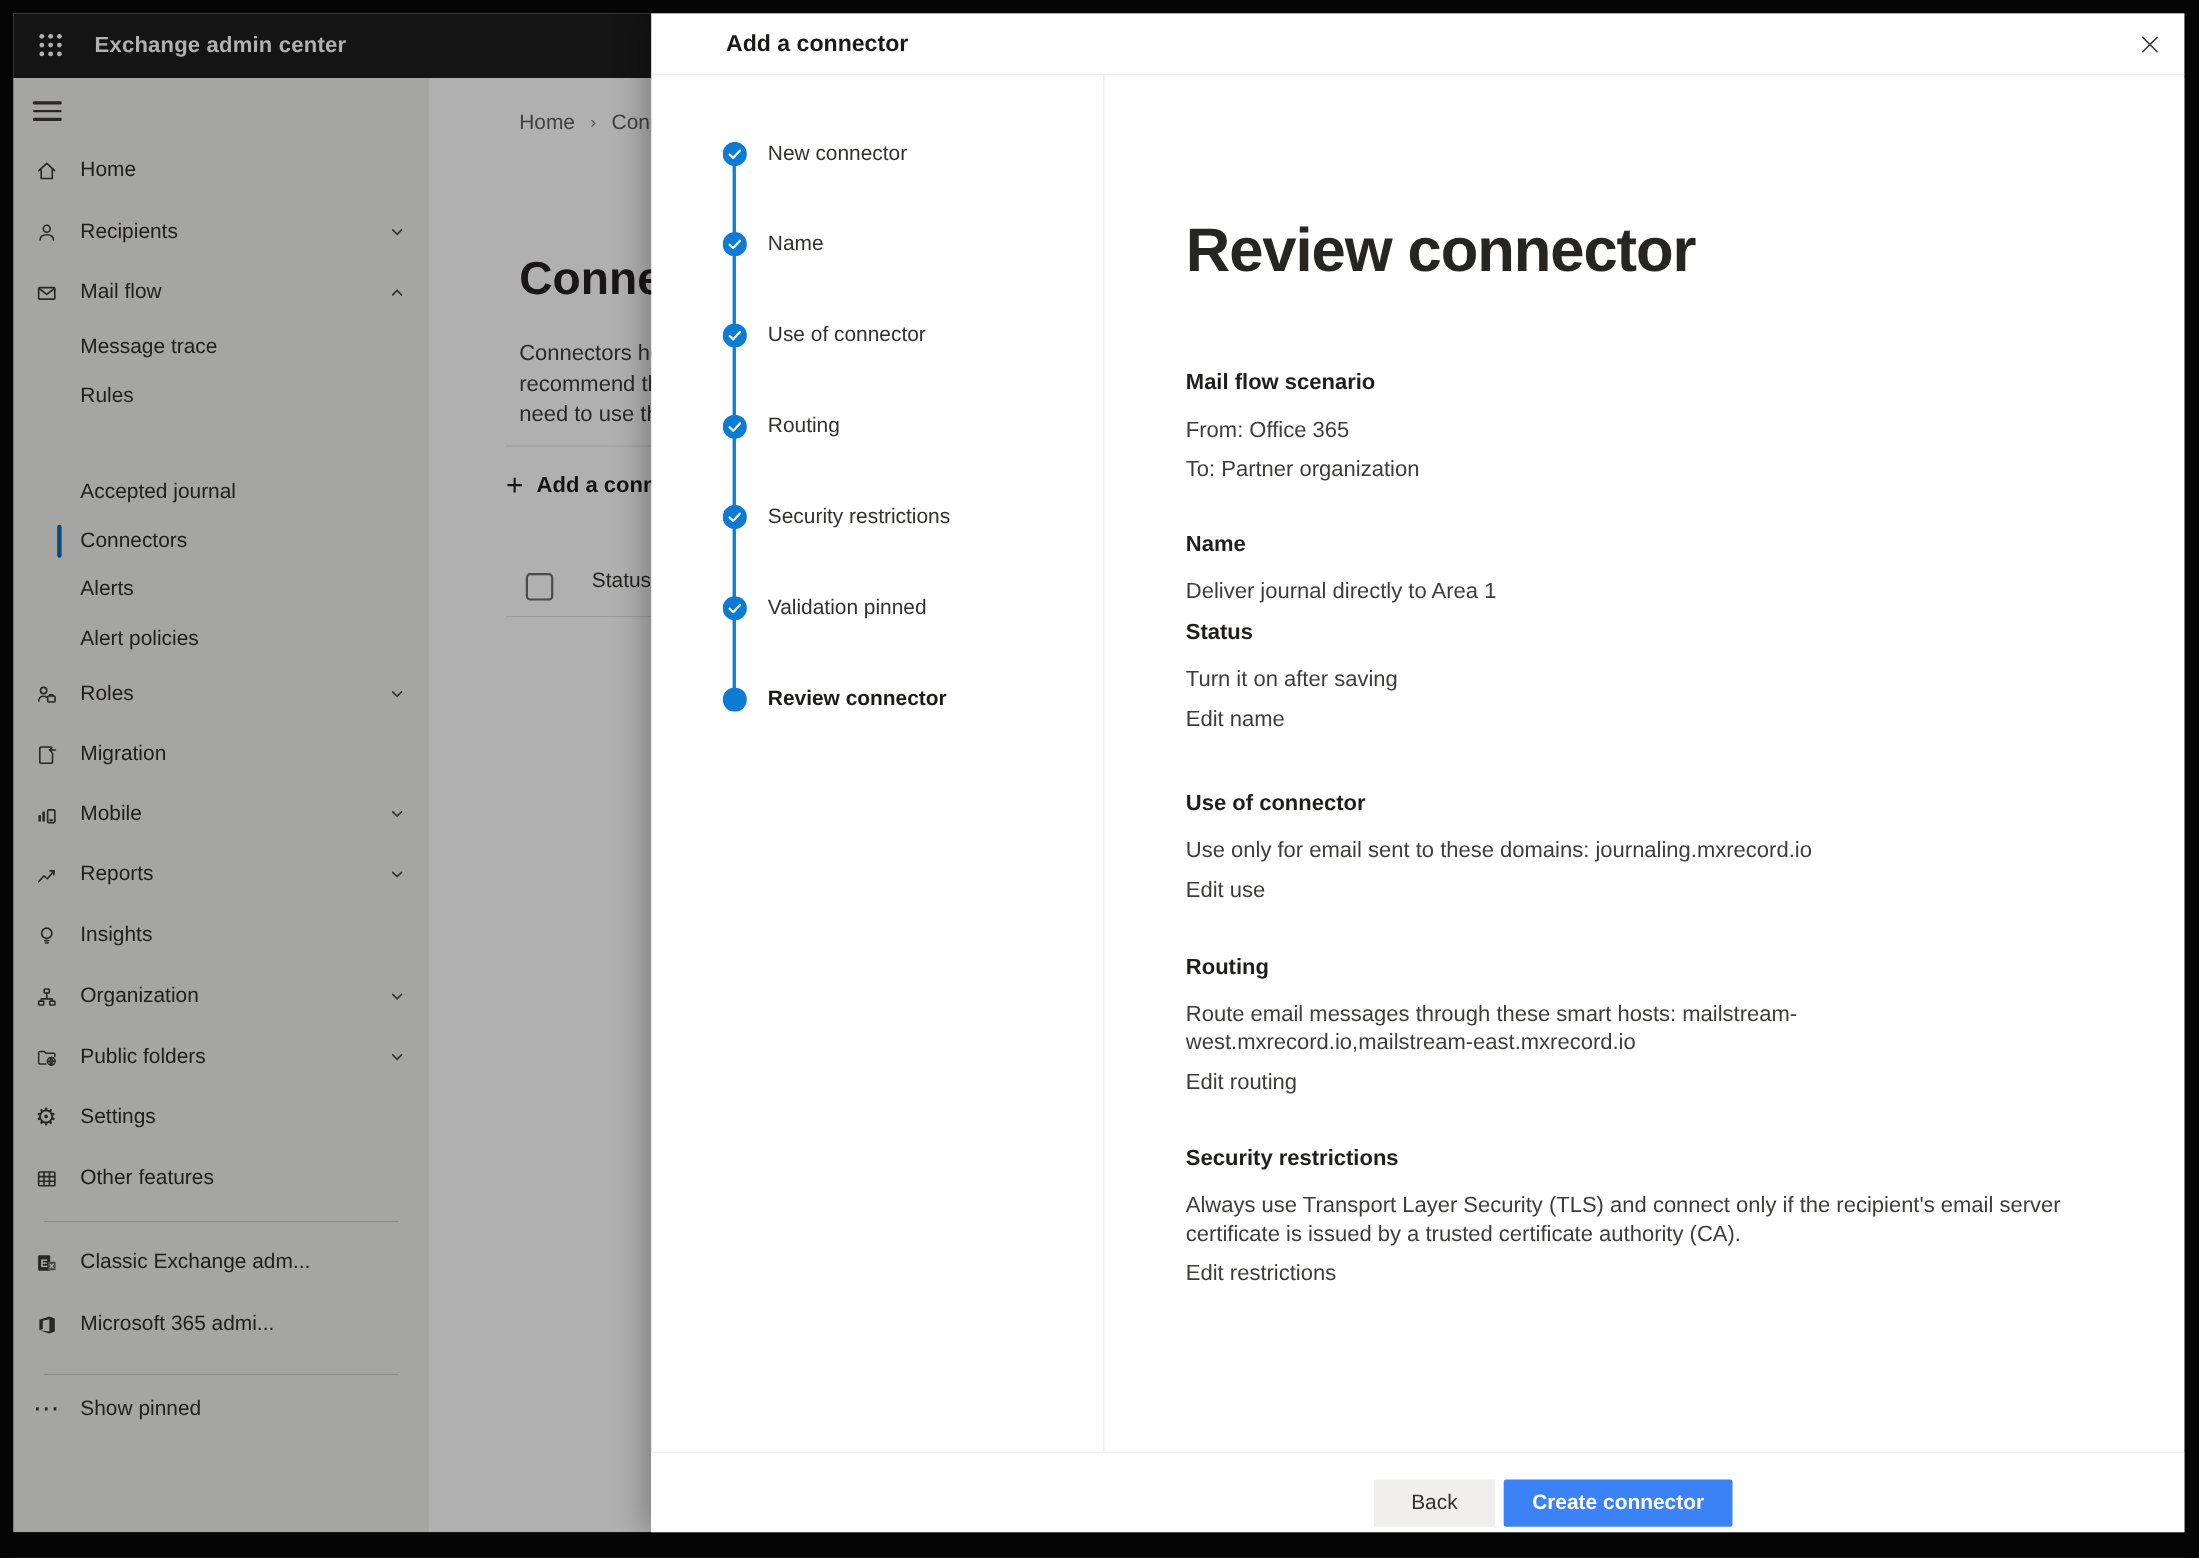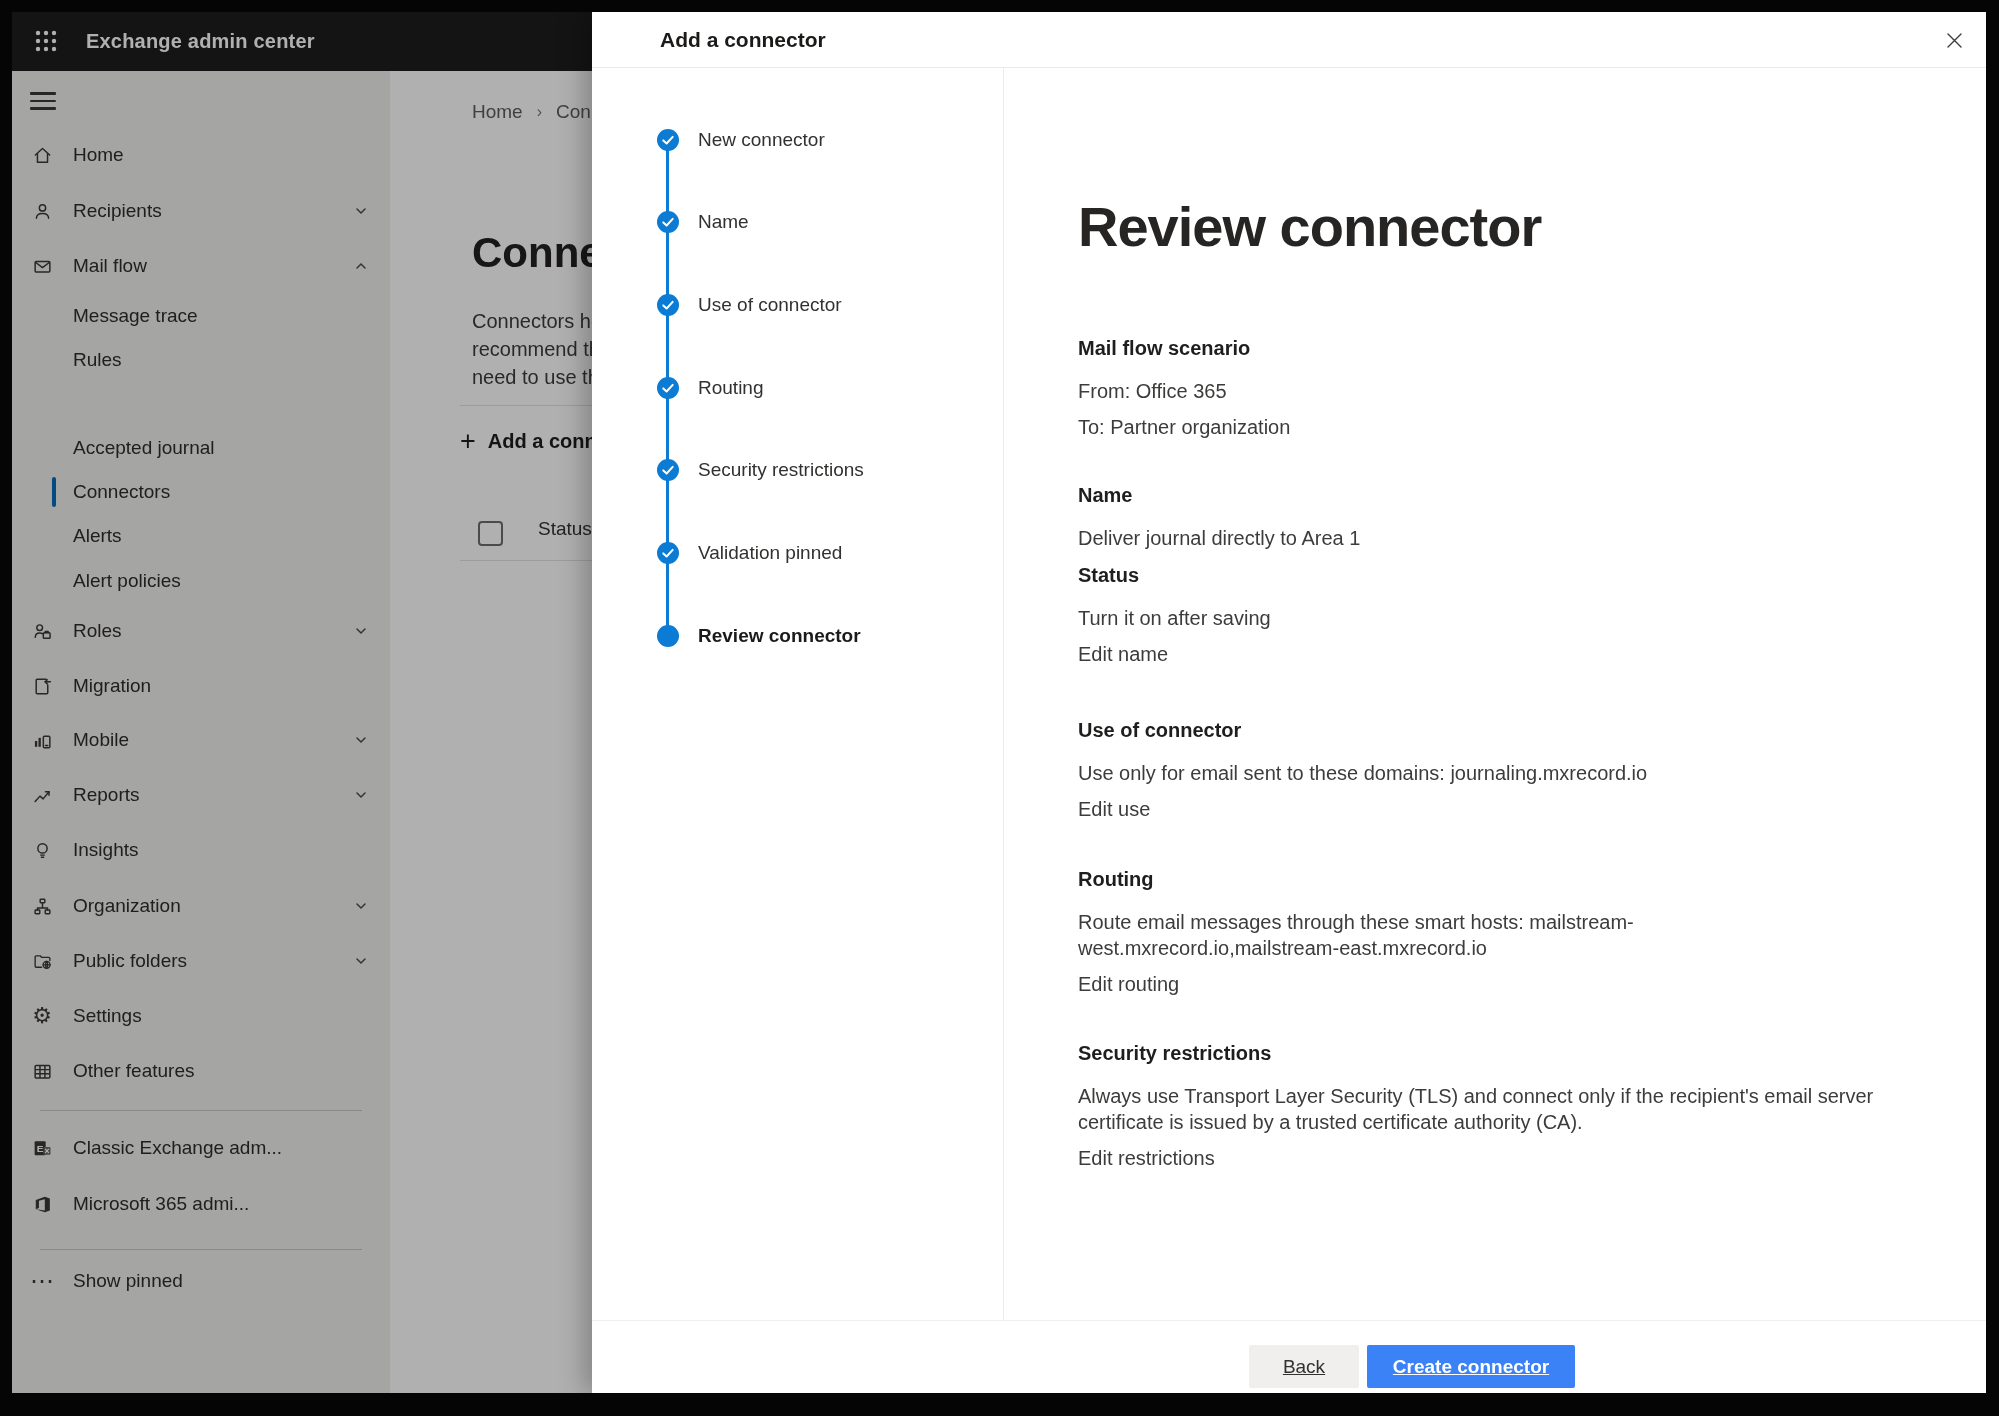--- a/index.html
+++ b/index.html
@@ -52,21 +52,21 @@
   #vdiv{position:absolute;left:411px;top:56px;width:1px;height:1252px;background:#ececec;}
   #rc-h1{position:absolute;left:486px;top:182px;font-size:56px;font-weight:700;color:#262524;letter-spacing:-1px;white-space:nowrap;}
   .sec{position:absolute;left:486px;width:800px;color:#3d3c3b;font-size:20px;}
   .sec h3{margin:0 0 16px 0;font-size:20px;line-height:28px;font-weight:700;color:#1f1e1d;}
   .sec h3.mid{margin:8px 0 16px 0;}
   .sec p{margin:0 0 10px 0;line-height:26px;}
   .sec .edit{display:inline-block;margin:0;line-height:26px;color:#3d3c3b;cursor:pointer;}
   
   #modal-footer{position:absolute;left:0;top:1308px;width:1394px;height:73px;border-top:1px solid #f0efee;background:#fff;}
   .fbtn{position:absolute;top:24px;height:43px;border:none;border-radius:2px;font-size:19px;cursor:pointer;
-        font-family:"Liberation Sans","DejaVu Sans",sans-serif;display:flex;align-items:center;justify-content:center;text-decoration:underline;}
+        font-family:"Liberation Sans","DejaVu Sans",sans-serif;display:flex;align-items:center;justify-content:center;}
   #btn-back{left:657px;width:110px;background:#f0efee;color:#323130;}
   #btn-create{left:775px;width:208px;background:#3b82f6;color:#fff;font-weight:600;}
   svg{display:block;}
 </style>
 </head>
 <body>
 
 <div id="app">
 
   <div id="topbar">

